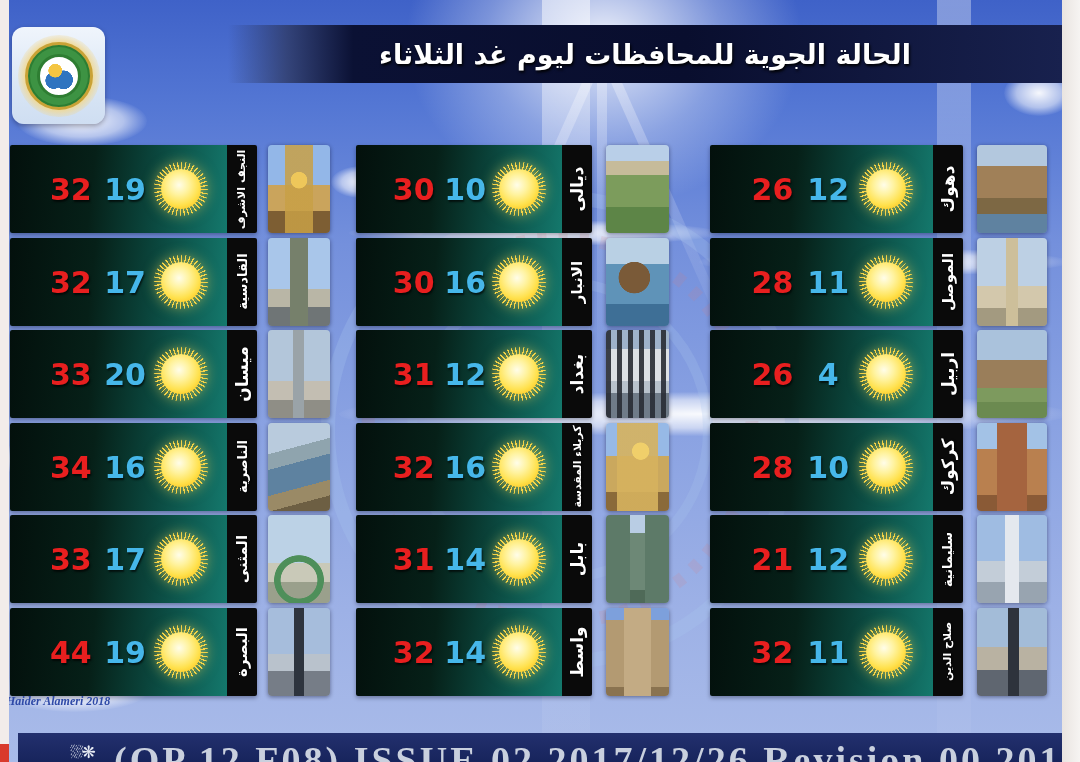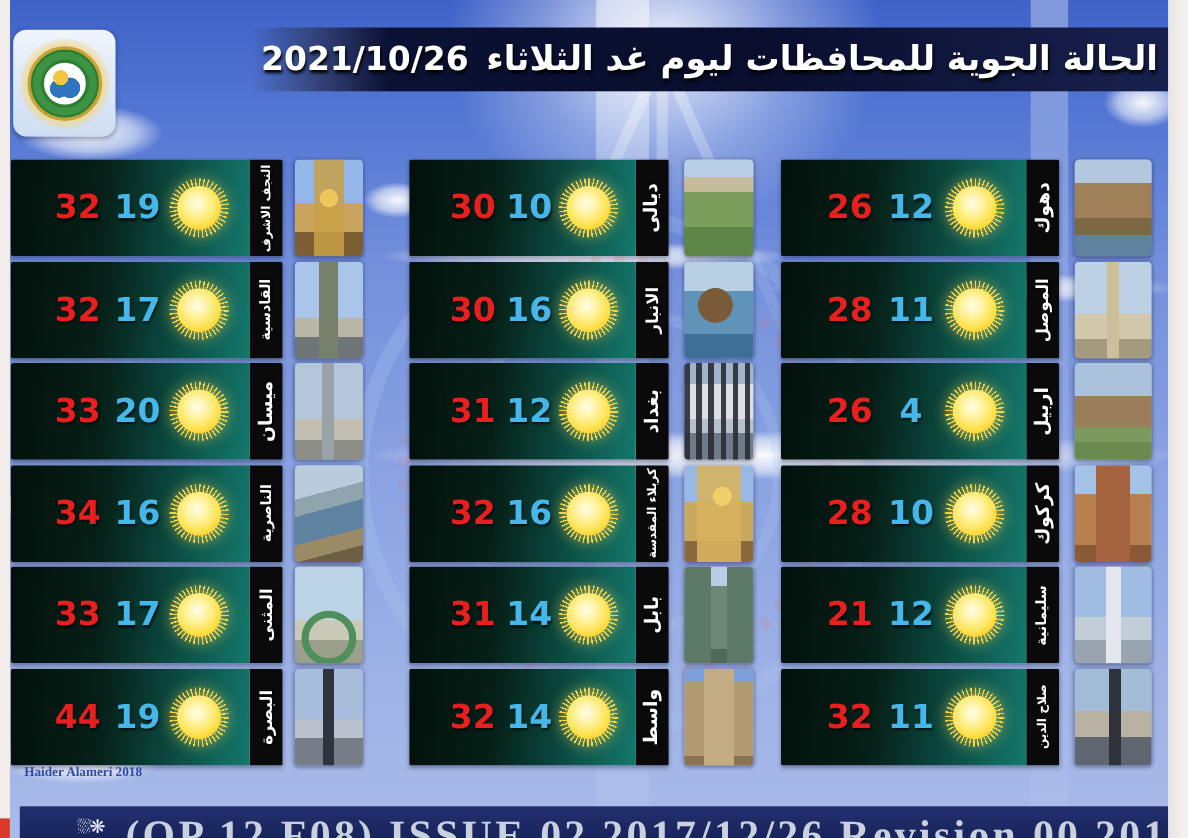--- a/index.html
+++ b/index.html
@@ -16,42 +16,42 @@
   .ray{position:absolute;width:10px;height:320px;top:50px;left:588px;transform-origin:top center;
     background:linear-gradient(rgba(255,255,255,.35),rgba(255,255,255,0));}
   .cloud{position:absolute;border-radius:50%;
     background:radial-gradient(ellipse at center,rgba(255,255,255,.95) 0%,rgba(255,255,255,.55) 45%,rgba(255,255,255,0) 72%);}
   
   .watermark{position:absolute;left:310px;top:180px;opacity:.5;}
   
   .header-bar{position:absolute;left:228px;top:25px;width:834px;height:58px;
     background:linear-gradient(90deg,rgba(90,110,160,0) 0%,rgba(45,55,95,.75) 7%,#0b1134 15%,#090e2e 55%,#18214e 100%);
     display:flex;align-items:center;justify-content:center;direction:rtl;gap:16px;}
-  .title-text{color:#fff;font-weight:bold;font-size:31px;text-shadow:1px 2px 3px #000;white-space:nowrap;}
+  .title-text{color:#fff;font-weight:bold;font-size:27px;text-shadow:1px 2px 3px #000;white-space:nowrap;}
   .title-date{color:#fff;font-weight:bold;font-size:30px;direction:ltr;text-shadow:1px 2px 3px #000;}
   
   .logo-box{position:absolute;left:12px;top:27px;width:93px;height:97px;border-radius:12px;
     background:linear-gradient(180deg,#f0f5fc 0%,#d9e6f5 60%,#cfdef2 100%);
     box-shadow:0 2px 5px rgba(0,0,30,.35);}
   .logo-halo{position:absolute;left:50%;top:50%;width:82px;height:82px;transform:translate(-50%,-50%);border-radius:50%;
     background:radial-gradient(circle,#fff8dd 40%,#f2d88e 55%,rgba(240,214,140,.35) 68%,rgba(240,214,140,0) 78%);}
   .logo-ring{position:absolute;left:50%;top:50%;width:62px;height:62px;transform:translate(-50%,-50%);border-radius:50%;
     background:#3d9343;border:3px solid #c9a236;box-shadow:inset 0 0 0 2px #2c7d33;}
   .logo-core{position:absolute;left:50%;top:50%;width:38px;height:38px;transform:translate(-50%,-50%);border-radius:50%;
     border:3px solid #2e7d32;
     background:
       radial-gradient(circle at 40% 36%,#f4c542 0 20%,rgba(0,0,0,0) 21%),
       radial-gradient(circle at 36% 62%,#2f74c0 0 24%,rgba(0,0,0,0) 25%),
       radial-gradient(circle at 62% 60%,#2f74c0 0 28%,rgba(0,0,0,0) 29%),
       #ffffff;}
   
   .col{position:absolute;top:145px;display:flex;flex-direction:column;gap:4.5px;}
   .row{display:flex;align-items:stretch;height:88px;}
   .col-left{left:10px}   .col-left  .card{width:247px} .col-left  .photo{width:62px;margin-left:11px}
-  .col-middle{left:372px}.col-middle .card{width:236px}.col-middle .photo{width:63px;margin-left:14px}
+  .col-middle{left:356px}.col-middle .card{width:236px}.col-middle .photo{width:63px;margin-left:14px}
   .col-right{left:710px} .col-right .card{width:253px}.col-right .photo{width:70px;margin-left:14px}
   .card{display:flex;box-shadow:0 2px 4px rgba(0,0,30,.35);border-radius:2px;overflow:hidden;}
   .teal{flex:1;position:relative;
     background:linear-gradient(96deg,#03100c 0%,#062018 38%,#0b4a41 68%,#14786c 100%);}
   .high,.low{position:absolute;top:50%;transform:translate(-50%,-50%);
     font-size:30px;font-weight:bold;text-shadow:1px 2px 2px rgba(0,0,0,.65);}
   .high{left:28%;color:#e81f1f;}
   .low{left:53%;color:#46b7ea;}
   .sun{position:absolute;top:50%;left:79%;width:50px;height:50px;transform:translate(-50%,-50%);}
   .sun::before{content:"";position:absolute;inset:-7px;border-radius:50%;
@@ -112,22 +112,22 @@
   .photo-kirkuk-citadel{background:
     linear-gradient(90deg,rgba(0,0,0,0) 28%,#a5643f 28% 72%,rgba(0,0,0,0) 72%),
     linear-gradient(180deg,#a3c2e6 30%,#b9804f 30% 82%,#8a5a36 82%);}
   .photo-sulaymaniyah-monument{background:
     linear-gradient(90deg,rgba(0,0,0,0) 40%,#e4e8ee 40% 60%,rgba(0,0,0,0) 60%),
     linear-gradient(180deg,#9fbce2 52%,#c3cdd8 52% 76%,#98a4b0 76%);}
   .photo-salahaldin-statue{background:
     linear-gradient(90deg,rgba(0,0,0,0) 44%,#2e333c 44% 60%,rgba(0,0,0,0) 60%),
     linear-gradient(180deg,#a3bcd8 44%,#b9b2a2 44% 70%,#5f6670 70%);}
   
-  .credit{position:absolute;left:22px;top:694px;font-family:"Liberation Serif",serif;
-    font-size:12px;font-weight:bold;color:#2f4aa8;}
+  .credit{position:absolute;left:6px;top:694px;font-family:"Liberation Serif",serif;
+    font-size:12px;font-weight:bold;color:#2f4aa8;font-style:italic;}
   .footer-bar{position:absolute;left:18px;top:733px;width:1044px;height:29px;
     background:linear-gradient(180deg,#23306e,#17245c);overflow:hidden;}
   .footer-logo{position:absolute;left:52px;top:9px;color:#e8ecf4;font-size:17px;letter-spacing:-2px;}
   .footer-text{position:absolute;left:96px;top:8px;font-family:"Liberation Serif",serif;
     font-weight:bold;font-size:38px;line-height:1;color:#c9d0de;letter-spacing:3px;white-space:nowrap;}
   .border-left{position:absolute;left:0;top:0;width:9px;height:100%;background:#f2ecea;}
   .border-right{position:absolute;left:1062px;top:0;width:18px;height:100%;
     background:linear-gradient(90deg,#e9e4e0,#f6f4f2);}
   .red-corner{position:absolute;left:0;top:744px;width:9px;height:18px;background:#d93a2c;}
 </style>
@@ -154,21 +154,20 @@
   </div>
 
   <svg class="watermark" width="500" height="500">
     <circle cx="250" cy="250" r="232" fill="none" stroke="#a8c4ec" stroke-width="14" opacity="0.55"></circle>
     <circle cx="250" cy="250" r="148" fill="none" stroke="#a8c4ec" stroke-width="10" opacity="0.5"></circle>
     <circle cx="250" cy="250" r="192" fill="none" stroke="#d87a7a" stroke-width="13" stroke-dasharray="9 12" opacity="0.3"></circle>
   </svg>
 
   <div class="header-bar">
     <span class="title-text">الحالة الجوية للمحافظات ليوم غد الثلاثاء</span>
-    <span class="title-date">2021/10/26</span>
   </div>
 
   <div class="logo-box">
     <div class="logo-halo"></div>
     <div class="logo-ring"></div>
     <div class="logo-core"></div>
   </div>
 
   <div class="col col-left" id="col-0">
   <div class="row">

